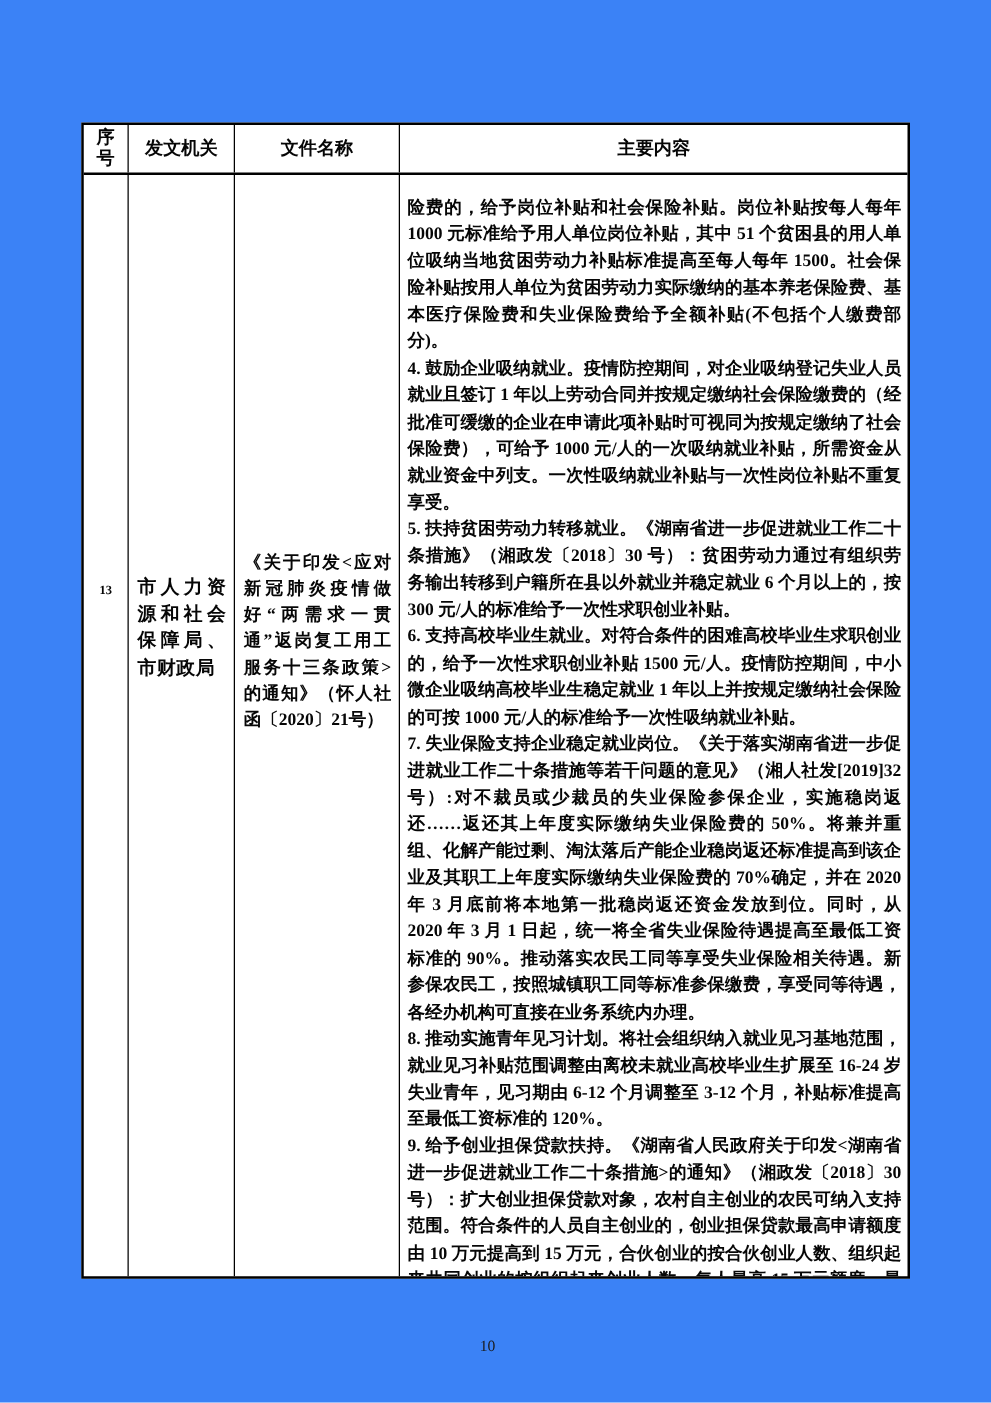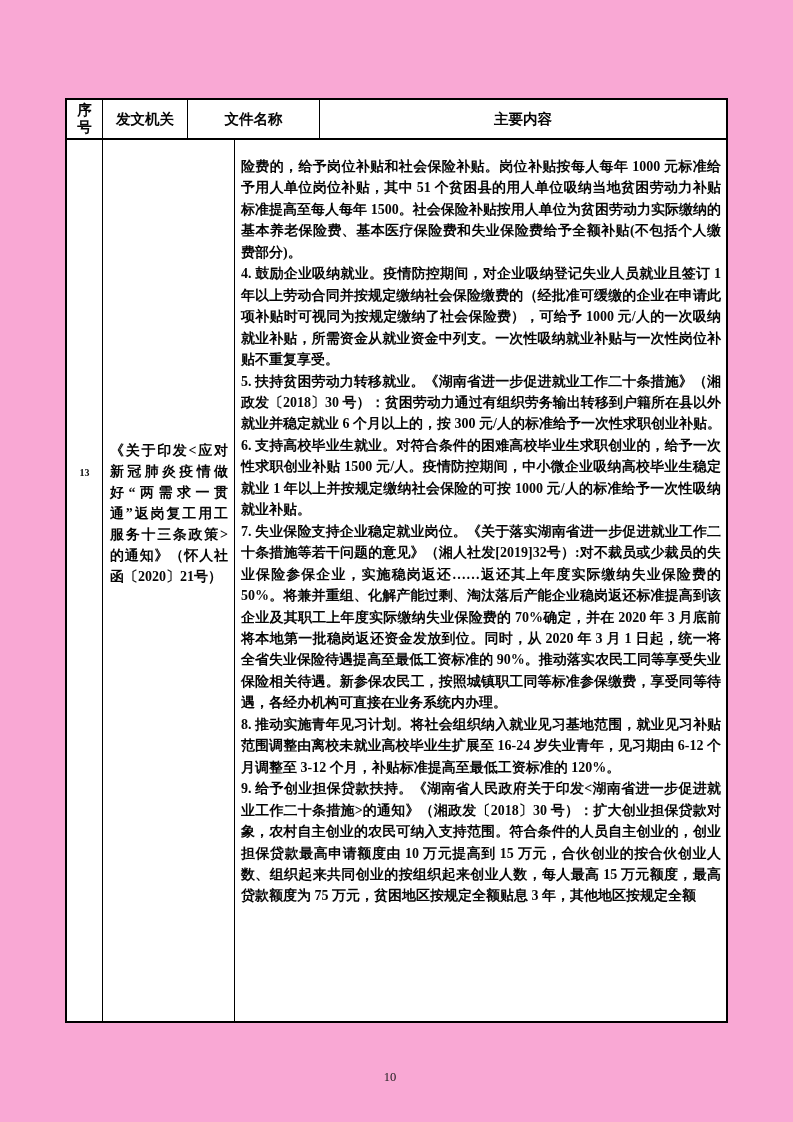--- a/index.html
+++ b/index.html
@@ -7,21 +7,21 @@
   body {
     width: 793px; height: 1122px;
     font-family: "Liberation Serif", "DejaVu Serif", serif;
     color: #060606;
     position: relative;
     overflow: hidden;
   }
   .page {
     position: absolute; left: 0; top: 0;
     width: 793px; height: 1122px;
-    background: #f9a8d4;
+    background: #3b82f6;
     text-decoration: underline;
   }
   .doc-table {
     position: absolute; left: 65px; top: 98px;
     width: 663px; height: 925px;
     border: 2px solid #000;
     display: flex; flex-direction: column;
     background: #fff;
   }
   .t-row { display: flex; width: 100%; }
@@ -89,20 +89,21 @@
       <div class="cell c1 th">
         <span class="wrap2">序号</span>
       </div>
       <div class="cell c2 th">发文机关</div>
       <div class="cell c3 th">文件名称</div>
       <div class="cell c4 th">主要内容</div>
     </div>
 
     <div class="t-row body">
       <div class="cell c1 serial-cell">13</div>
+      <div class="cell c2 authority-cell">市人力资源和社会保障局、市财政局</div>
       <div class="cell c3 title-cell">《关于印发&lt;应对新冠肺炎疫情做好“两需求一贯通”返岗复工用工服务十三条政策&gt;的通知》（怀人社函〔2020〕21号）</div>
       <div class="cell c4 content-cell">
         <p>险费的，给予岗位补贴和社会保险补贴。岗位补贴按每人每年 1000 元标准给予用人单位岗位补贴，其中 51 个贫困县的用人单位吸纳当地贫困劳动力补贴标准提高至每人每年 1500。社会保险补贴按用人单位为贫困劳动力实际缴纳的基本养老保险费、基本医疗保险费和失业保险费给予全额补贴(不包括个人缴费部分)。</p>
         <p>4. 鼓励企业吸纳就业。疫情防控期间，对企业吸纳登记失业人员就业且签订 1 年以上劳动合同并按规定缴纳社会保险缴费的（经批准可缓缴的企业在申请此项补贴时可视同为按规定缴纳了社会保险费），可给予 1000 元/人的一次吸纳就业补贴，所需资金从就业资金中列支。一次性吸纳就业补贴与一次性岗位补贴不重复享受。</p>
         <p>5. 扶持贫困劳动力转移就业。《湖南省进一步促进就业工作二十条措施》（湘政发〔2018〕30 号）：贫困劳动力通过有组织劳务输出转移到户籍所在县以外就业并稳定就业 6 个月以上的，按 300 元/人的标准给予一次性求职创业补贴。</p>
         <p>6. 支持高校毕业生就业。对符合条件的困难高校毕业生求职创业的，给予一次性求职创业补贴 1500 元/人。疫情防控期间，中小微企业吸纳高校毕业生稳定就业 1 年以上并按规定缴纳社会保险的可按 1000 元/人的标准给予一次性吸纳就业补贴。</p>
         <p>7. 失业保险支持企业稳定就业岗位。《关于落实湖南省进一步促进就业工作二十条措施等若干问题的意见》（湘人社发[2019]32号）:对不裁员或少裁员的失业保险参保企业，实施稳岗返还……返还其上年度实际缴纳失业保险费的 50%。将兼并重组、化解产能过剩、淘汰落后产能企业稳岗返还标准提高到该企业及其职工上年度实际缴纳失业保险费的 70%确定，并在 2020 年 3 月底前将本地第一批稳岗返还资金发放到位。同时，从 2020 年 3 月 1 日起，统一将全省失业保险待遇提高至最低工资标准的 90%。推动落实农民工同等享受失业保险相关待遇。新参保农民工，按照城镇职工同等标准参保缴费，享受同等待遇，各经办机构可直接在业务系统内办理。</p>
         <p>8. 推动实施青年见习计划。将社会组织纳入就业见习基地范围，就业见习补贴范围调整由离校未就业高校毕业生扩展至 16-24 岁失业青年，见习期由 6-12 个月调整至 3-12 个月，补贴标准提高至最低工资标准的 120%。</p>
         <p>9. 给予创业担保贷款扶持。《湖南省人民政府关于印发&lt;湖南省进一步促进就业工作二十条措施&gt;的通知》（湘政发〔2018〕30 号）：扩大创业担保贷款对象，农村自主创业的农民可纳入支持范围。符合条件的人员自主创业的，创业担保贷款最高申请额度由 10 万元提高到 15 万元，合伙创业的按合伙创业人数、组织起来共同创业的按组织起来创业人数，每人最高 15 万元额度，最高贷款额度为 75 万元，贫困地区按规定全额贴息 3 年，其他地区按规定全额</p>
       </div>

